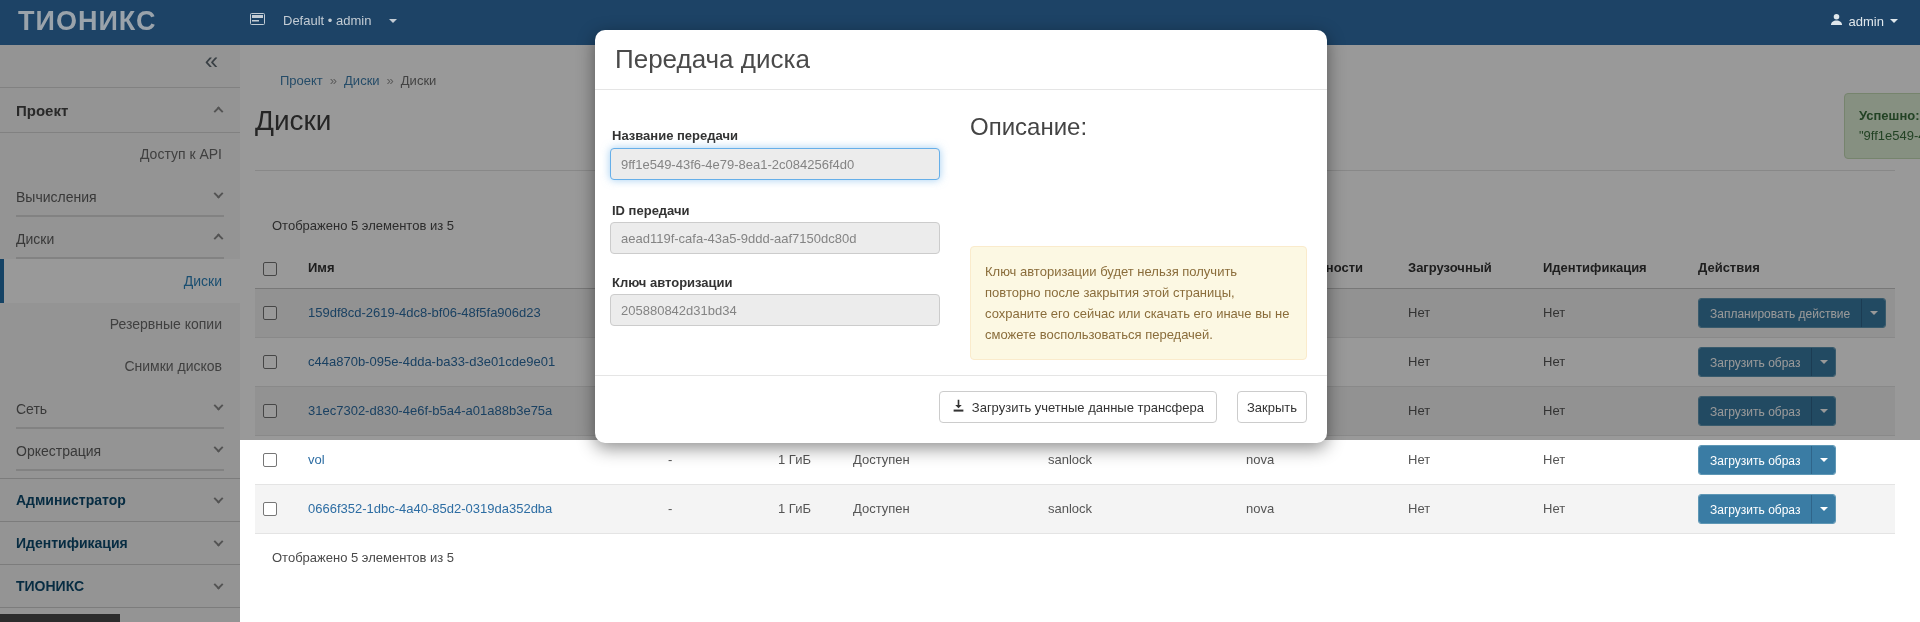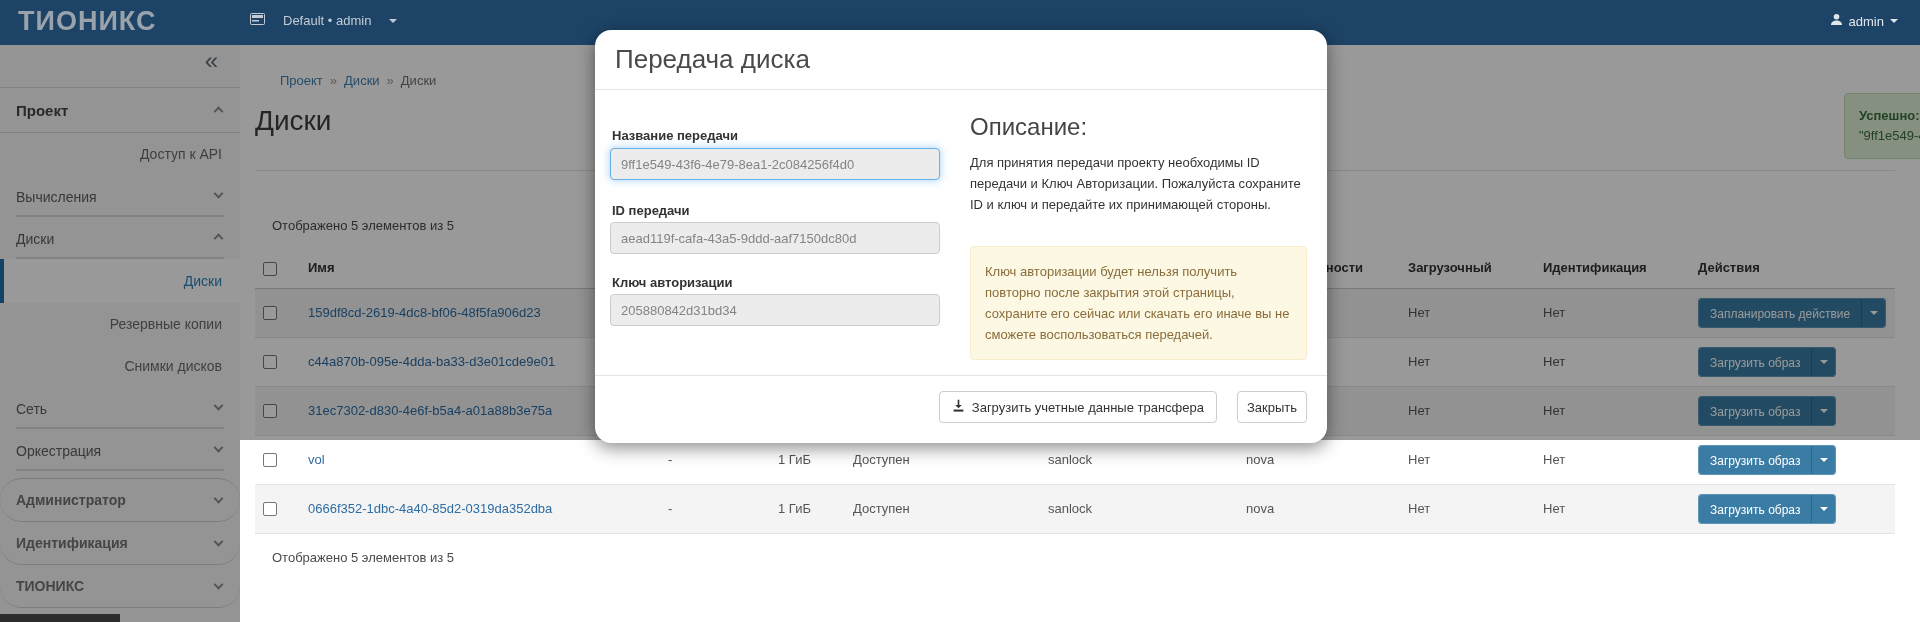--- a/index.html
+++ b/index.html
@@ -13,21 +13,21 @@
   .caret-down { width:0; height:0; border-left:4px solid transparent; border-right:4px solid transparent; border-top:4px solid currentColor; display:inline-block; }
 
   
   .sidebar { position:absolute; left:0; top:45px; width:240px; height:577px; background:#f7f7f7; z-index:1; }
   .side-head { height:43px; border-bottom:1px solid #d8d8d8; position:relative; }
   .collapse-ic { position:absolute; right:22px; top:2px; font-size:24px; color:#5f6a72; cursor:pointer; }
   .side-section { position:relative; padding:14px 16px 13px 16px; font-size:15px; font-weight:bold; color:#454545; border-bottom:1px solid #d8d8d8; cursor:pointer; }
   .side-acc { position:relative; margin:0 16px; padding:14px 2px 10px 0; font-size:14px; color:#5f5f5f; border-bottom:2px solid #d9d9d9; cursor:pointer; }
   .side-link { position:relative; padding:13px 18px 13px 0; font-size:14px; color:#6b6b6b; text-align:right; cursor:pointer; }
   .side-sub-active { background:#ffffff; border-left:4px solid #2471a8; padding:14px 18px 14px 0; text-align:right; font-size:14px; color:#2e84bd; cursor:pointer; }
-  .side-bold { position:relative; padding:13px 16px; font-size:14px; font-weight:bold; color:#737373; border-bottom:1px solid #cfcfcf; cursor:pointer;border-radius:22px; }
+  .side-bold { position:relative; padding:13px 16px; font-size:14px; font-weight:bold; color:#0c4a6e; border-bottom:1px solid #cfcfcf; cursor:pointer; }
   .sep-top { border-top:1px solid #cfcfcf; }
   .chev { position:absolute; right:18px; top:50%; width:7px; height:7px; border-right:2px solid #8a8a8a; border-bottom:2px solid #8a8a8a; }
   .chev.down { transform:translateY(-70%) rotate(45deg); }
   .chev.up { transform:translateY(-30%) rotate(-135deg); }
   .side-acc .chev { right:2px; }
   .side-footer { position:absolute; left:0; top:569px; width:120px; height:8px; background:#4a4a4a; }
 
   
   .content { position:absolute; left:240px; top:45px; width:1680px; height:577px; background:#fff; z-index:1; }
   .breadcrumb { position:absolute; left:40px; top:28px; font-size:13px; color:#707070; }
@@ -67,21 +67,21 @@
   
   .notif { position:absolute; left:1604px; top:48px; width:300px; background:#dff0d8; border:1px solid #c5dcb6; border-radius:4px; padding:12px 30px 12px 14px; font-size:13px; line-height:20px; color:#3a6f3c; z-index:10; }
   .notif b { font-weight:bold; }
 
   
   .dim { position:absolute; background:rgba(0,0,0,0.40); z-index:50; pointer-events:none; }
   .dim-side { left:0; top:45px; width:240px; height:577px; }
   .dim-main { left:240px; top:45px; width:1680px; height:395px; }
 
   
-  .modal { position:absolute; left:595px; top:30px; width:732px; height:413px; background:#fff; border-radius:16px; box-shadow:0 5px 18px rgba(0,0,0,.45); z-index:100; }
+  .modal { position:absolute; left:595px; top:30px; width:732px; height:413px; background:#fff; border-radius:10px; box-shadow:0 5px 18px rgba(0,0,0,.45); z-index:100; }
   .modal-header { height:60px; border-bottom:1px solid #e5e5e5; padding:14px 20px; }
   .modal-title { font-size:26px; font-weight:normal; color:#4a4a4a; }
   .m-label { position:absolute; left:17px; font-size:13px; font-weight:bold; color:#333; }
   .m-input { position:absolute; left:15px; width:330px; height:32px; background:#ececec; border:1px solid #ccc; border-radius:4px; color:#848484; font-size:13px; padding:0 10px; font-family:"Liberation Sans","DejaVu Sans",sans-serif; }
   .m-input.focused { border-color:#66afe9; box-shadow:0 0 8px rgba(102,175,233,.6); outline:none; }
   .desc-title { position:absolute; left:375px; top:83px; font-size:24px; color:#444; }
   .desc-text { position:absolute; left:375px; top:122px; width:337px; font-size:13px; line-height:21px; color:#333; }
   .warn-box { position:absolute; left:375px; top:216px; width:337px; background:#fcf8e3; border:1px solid #faebcc; border-radius:4px; padding:14px; font-size:13px; line-height:21px; color:#8a6d3b; }
   .modal-footer { position:absolute; left:0; top:345px; width:732px; border-top:1px solid #e5e5e5; }
   .m-btn { position:absolute; top:15px; height:32px; background:#fff; border:1px solid #ccc; border-radius:4px; color:#333; font-size:13px; display:flex; align-items:center; justify-content:center; gap:7px; cursor:pointer; }
@@ -323,21 +323,20 @@
   <div class="m-label" style="top:98px">Название передачи</div>
   <input class="m-input focused" style="top: 118px;" value="9ff1e549-43f6-4e79-8ea1-2c084256f4d0">
 
   <div class="m-label" style="top:173px">ID передачи</div>
   <input class="m-input" style="top: 192px;" value="aead119f-cafa-43a5-9ddd-aaf7150dc80d">
 
   <div class="m-label" style="top:245px">Ключ авторизации</div>
   <input class="m-input" style="top: 264px;" value="205880842d31bd34">
 
   <div class="desc-title">Описание:</div>
-  <div class="desc-text">Для принятия передачи проекту необходимы ID передачи и Ключ Авторизации. Пожалуйста сохраните ID и ключ и передайте их принимающей стороны.</div>
   <div class="warn-box">Ключ авторизации будет нельзя получить повторно после закрытия этой страницы, сохраните его сейчас или скачать его иначе вы не сможете воспользоваться передачей.</div>
 
   <div class="modal-footer">
     <div class="m-btn btn-download">
       <span>
         <svg width="13" height="13" viewBox="0 0 16 16">
             <path d="M7 1h2v6.5h3L8 11.5 4 7.5h3z" fill="#333"></path>
             <rect x="2" y="13" width="12" height="2.5" fill="#333"></rect>
           </svg>
       </span>

